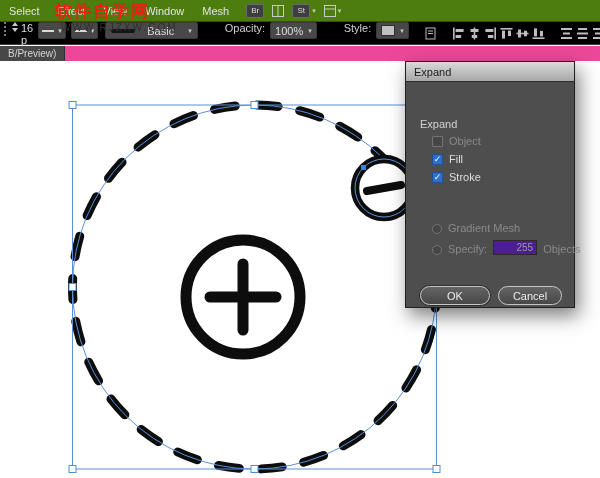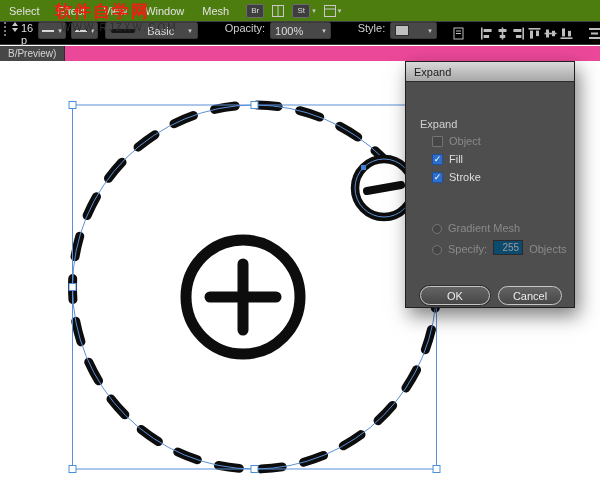--- a/index.html
+++ b/index.html
@@ -28,21 +28,21 @@
   .stepper .up{border-bottom:4px solid #c9c9c9}
   .stepper .dn{border-top:4px solid #c9c9c9}
   .cb-text{color:#dedede;font-size:11px}
   .cb-label{color:#cfcfcf;font-size:11px;margin-left:27px}
   .mini-btn{display:inline-flex;align-items:center;gap:2px;height:17px;padding:0 3px;margin-left:5px;
     background:#484848;border:1px solid #3a3a3a;border-radius:2px}
   .linebar{width:12px;height:2px;background:#d8d8d8}
   .brush-dd{display:inline-flex;align-items:center;gap:12px;height:17px;padding:0 5px;margin-left:7px;
     background:#484848;border:1px solid #3a3a3a;border-radius:2px}
   .brush-preview{width:24px;height:4px;background:#151515;border-radius:2px}
-  .dd{display:inline-flex;align-items:center;gap:17px;height:17px;padding:0 4px;margin-left:5px;
+  .dd{display:inline-flex;align-items:center;gap:3px;height:17px;padding:0 4px;margin-left:5px;
     background:#484848;border:1px solid #3a3a3a;border-radius:2px;color:#dedede;font-size:11px}
   .swatch{width:14px;height:11px;background:#c0c0c0;border:1px solid #2e2e2e}
   .sep{width:1px;height:16px;background:#3d3d3d;margin:0 6px}
   .ico-btn{display:inline-flex;align-items:center;margin-left:3px}
   .ico{width:13px;height:13px;fill:#bdbdbd}
   .transform{margin-left:auto;margin-right:2px;color:#d6d6d6}
 
   
   .tabbar{position:absolute;left:0;top:46px;width:600px;height:15px;background:#ec4899;display:flex;z-index:3}
   .doc-tab{height:15px;background:#474747;border-right:1px solid #2e2e2e;padding:0 8px;display:flex;
@@ -59,21 +59,21 @@
     padding:0 8px;color:#1b1b1b;border-bottom:1px solid #2c2c2c}
   .dlg-body{position:relative;height:226px}
   .sec-label{position:absolute;left:14px;color:#d2d2d2}
   .row{position:absolute;left:26px;display:flex;align-items:flex-end;gap:6px;color:#dedede}
   .row.disabled{color:#8a8a8a}
   .box{width:11px;height:11px;background:#464646;border:1px solid #747474;display:inline-flex;
     align-items:center;justify-content:center;border-radius:1px}
   .box.checked{background:#2e6fce;border-color:#1f4f9a}
   .box.checked::after{content:"\2713";color:#fff;font-size:9px;line-height:1}
   .radio{width:10px;height:10px;border-radius:50%;background:#464646;border:1px solid #747474;display:inline-block}
-  .spec-box{width:30px;height:15px;background:#0c4a6e;border:1px solid #2a2a2a;color:#9a9a9a;
+  .spec-box{width:44px;height:15px;background:#4c1d95;border:1px solid #2a2a2a;color:#9a9a9a;
     display:inline-flex;align-items:center;justify-content:flex-end;padding:0 3px;font-size:10px}
   .dlg-btn{position:absolute;height:19px;border-radius:10px;background:linear-gradient(180deg,#646464,#474747);
     border:1px solid #c6c6c6;color:#ececec;font-size:11px;text-align:center;cursor:default}
   .btn-ok{left:14px;top:204px;width:70px;box-shadow:0 0 0 1px #2f2f2f}
   .btn-cancel{left:92px;top:204px;width:64px}
 </style>
 </head>
 <body>
 
 <div class="menubar">

